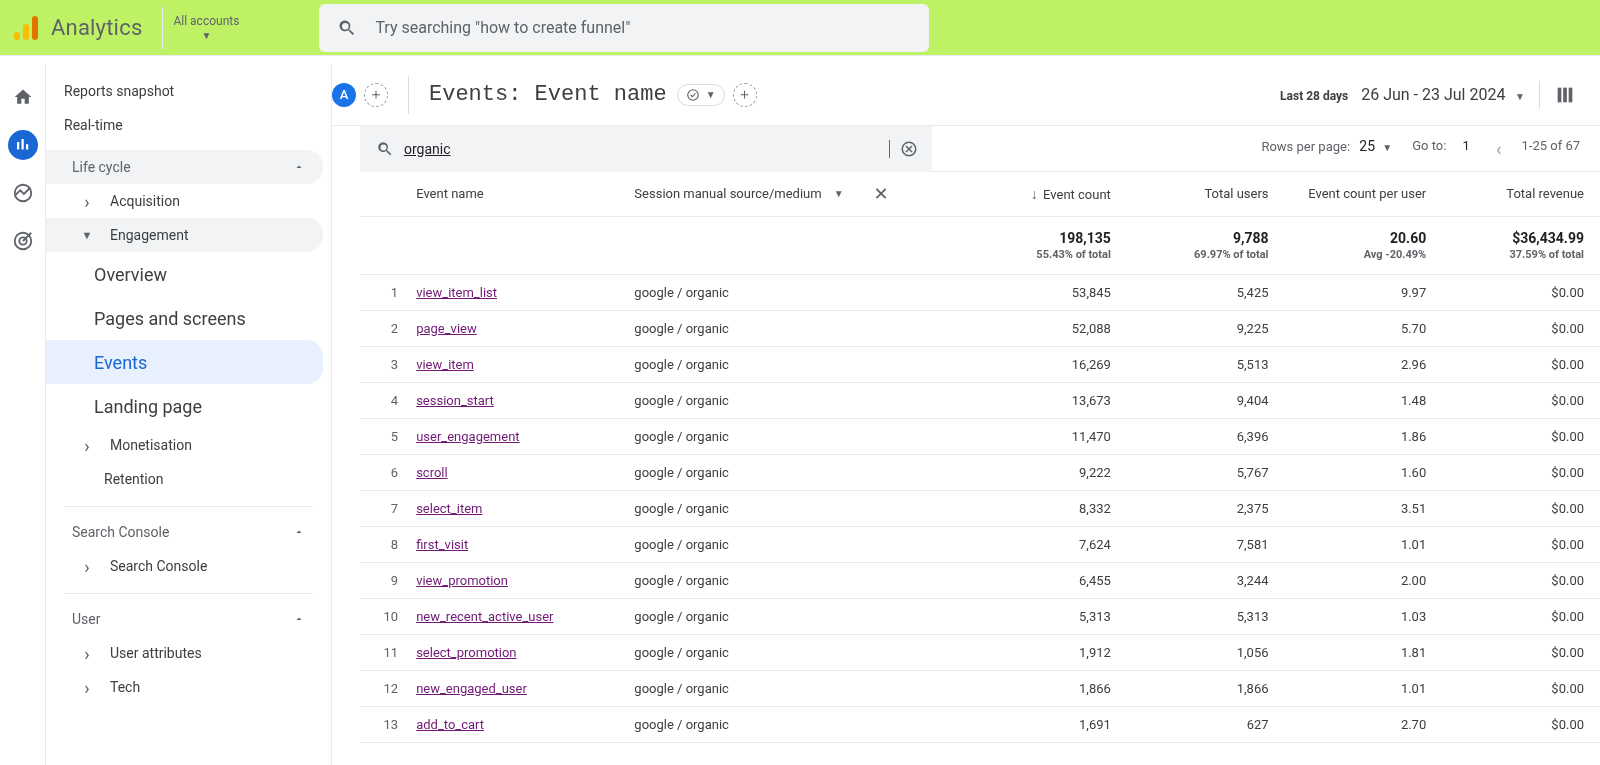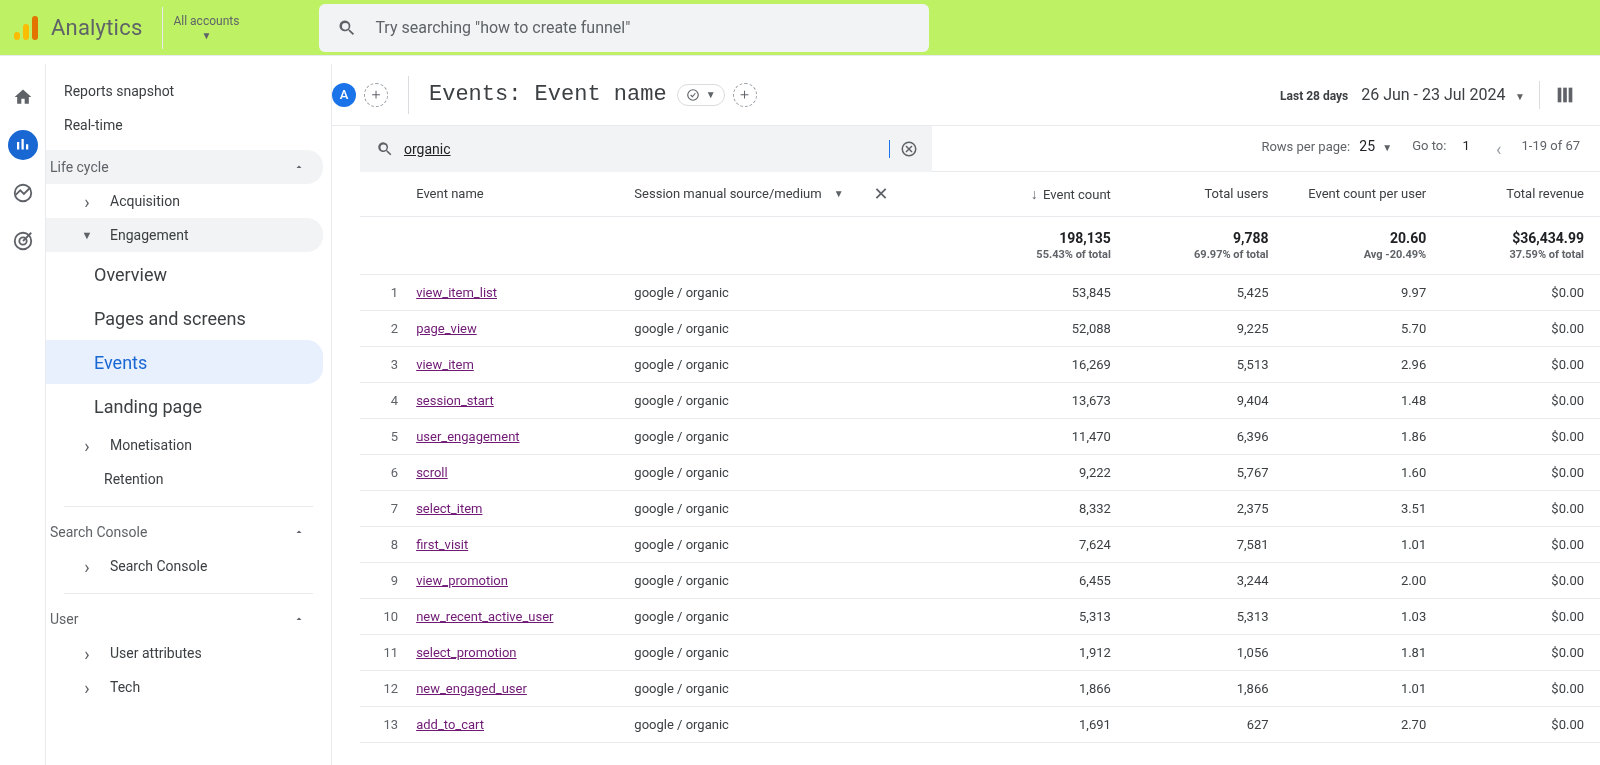--- a/index.html
+++ b/index.html
@@ -17,21 +17,21 @@
   .global-search input::placeholder { color: #5f6368; }
 
   
   .rail { position: absolute; left: 0; top: 64px; width: 46px; height: calc(100% - 64px); border-right: 1px solid #e8eaed; display: flex; flex-direction: column; align-items: center; padding-top: 18px; gap: 18px; }
   .rail-btn { width: 30px; height: 30px; border-radius: 50%; display: flex; align-items: center; justify-content: center; cursor: pointer; }
   .rail-btn.active { background: #1967d2; }
 
   
   .sidebar { position: absolute; left: 46px; top: 64px; width: 286px; height: calc(100% - 64px); border-right: 1px solid #e8eaed; overflow-y: auto; padding-top: 10px; }
   .nav-item { display: flex; align-items: center; height: 34px; padding-left: 18px; font-size: 14px; color: #3c4043; cursor: pointer; border-radius: 0 16px 16px 0; margin-right: 8px; }
-  .nav-section-head { display: flex; align-items: center; justify-content: space-between; height: 34px; padding-left: 4px; padding-right: 18px; font-size: 14px; color: #5f6368; cursor: pointer; border-radius: 0 16px 16px 0; margin-right: 8px; }
+  .nav-section-head { display: flex; align-items: center; justify-content: space-between; height: 34px; padding-left: 26px; padding-right: 18px; font-size: 14px; color: #5f6368; cursor: pointer; border-radius: 0 16px 16px 0; margin-right: 8px; }
   .nav-section-head.shaded { background: #f1f3f4; }
   .nav-sub { display: flex; align-items: center; height: 34px; padding-left: 34px; font-size: 14px; color: #3c4043; cursor: pointer; border-radius: 0 16px 16px 0; margin-right: 8px; gap: 10px; }
   .nav-sub2 { display: flex; align-items: center; height: 44px; padding-left: 48px; font-size: 18px; color: #3c4043; cursor: pointer; border-radius: 0 16px 16px 0; margin-right: 8px; }
   .nav-sub2.active { background: #e8f0fe; color: #1967d2; }
   .nav-sub.active-parent { background: #f1f3f4; }
   .nav-sep { height: 1px; background: #e8eaed; margin: 10px 18px 8px 18px; }
   .chev { font-size: 18px; color: #5f6368; margin-right: 6px; display:inline-block; width:14px; text-align:center;}
 
   
   .content { position: absolute; left: 332px; top: 64px; right: 0; bottom: 0; background: #fff; }
@@ -259,21 +259,21 @@
         <div>
           <span>Rows per page:</span>
           <span class="rpp-val">25</span>
           <span style="font-size:10px;color:#5f6368;margin-left:4px">▼</span>
         </div>
         <div>
           <span>Go to:</span>
           &nbsp;&nbsp;<input class="goto-val" value="1" style="">
         </div>
         <span style="color:#9aa0a6;font-size:18px;cursor:pointer">‹</span>
-        <span>1-19 of 67</span>
+        <span>1-25 of 67</span>
       </div>
     </div>
 
     <table>
       <colgroup>
         <col class="c-idx">
           <col class="c-event">
           <col class="c-src">
         <col class="c-m">
           <col class="c-m">

